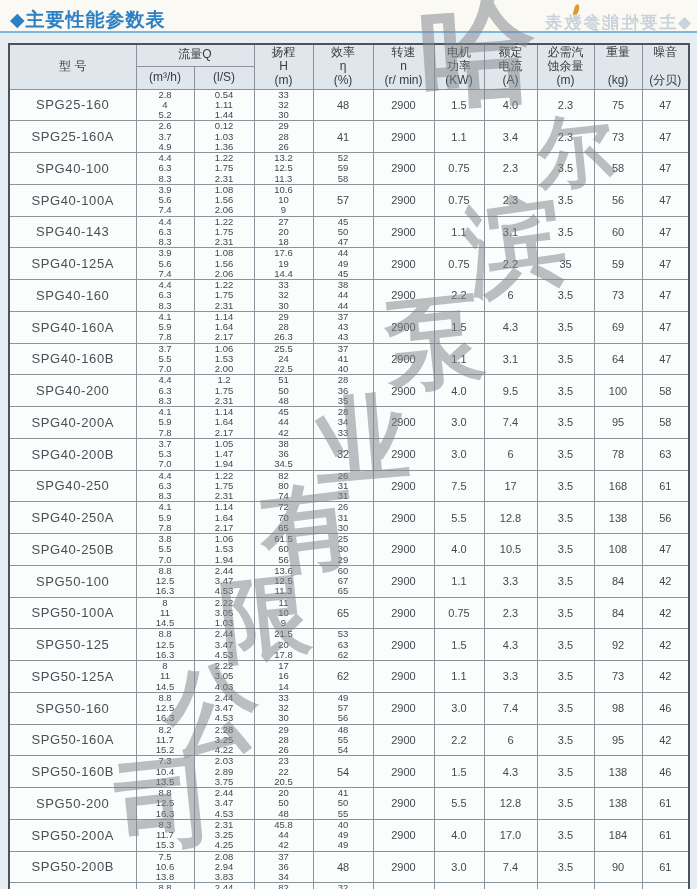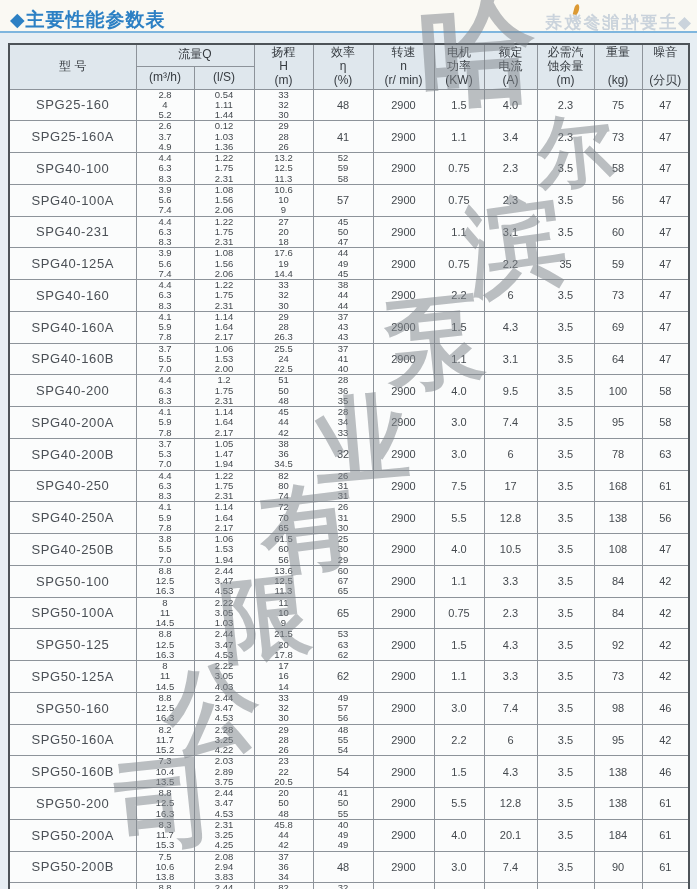--- a/index.html
+++ b/index.html
@@ -190,21 +190,21 @@
 9</td>
         <td class="single">57</td>
         <td class="big">2900</td>
         <td class="big">0.75</td>
         <td class="big">2.3</td>
         <td class="big">3.5</td>
         <td class="big">56</td>
         <td class="big">47</td>
       </tr>
       <tr>
-        <td class="model">SPG40-231</td>
+        <td class="model">SPG40-143</td>
         <td class="stacked">4.4
 6.3
 8.3</td>
         <td class="stacked">1.22
 1.75
 2.31</td>
         <td class="stacked">27
 20
 18</td>
         <td class="stacked">45
@@ -596,21 +596,21 @@
 3.25
 4.25</td>
         <td class="stacked">45.8
 44
 42</td>
         <td class="stacked">40
 49
 49</td>
         <td class="big">2900</td>
         <td class="big">4.0</td>
-        <td class="big">20.1</td>
+        <td class="big">17.0</td>
         <td class="big">3.5</td>
         <td class="big">184</td>
         <td class="big">61</td>
       </tr>
       <tr>
         <td class="model">SPG50-200B</td>
         <td class="stacked">7.5
 10.6
 13.8</td>
         <td class="stacked">2.08

